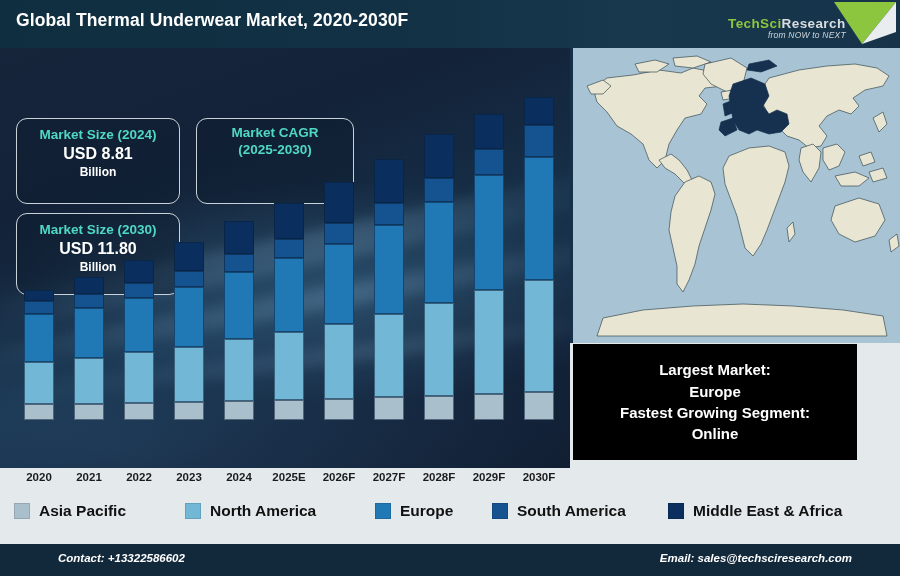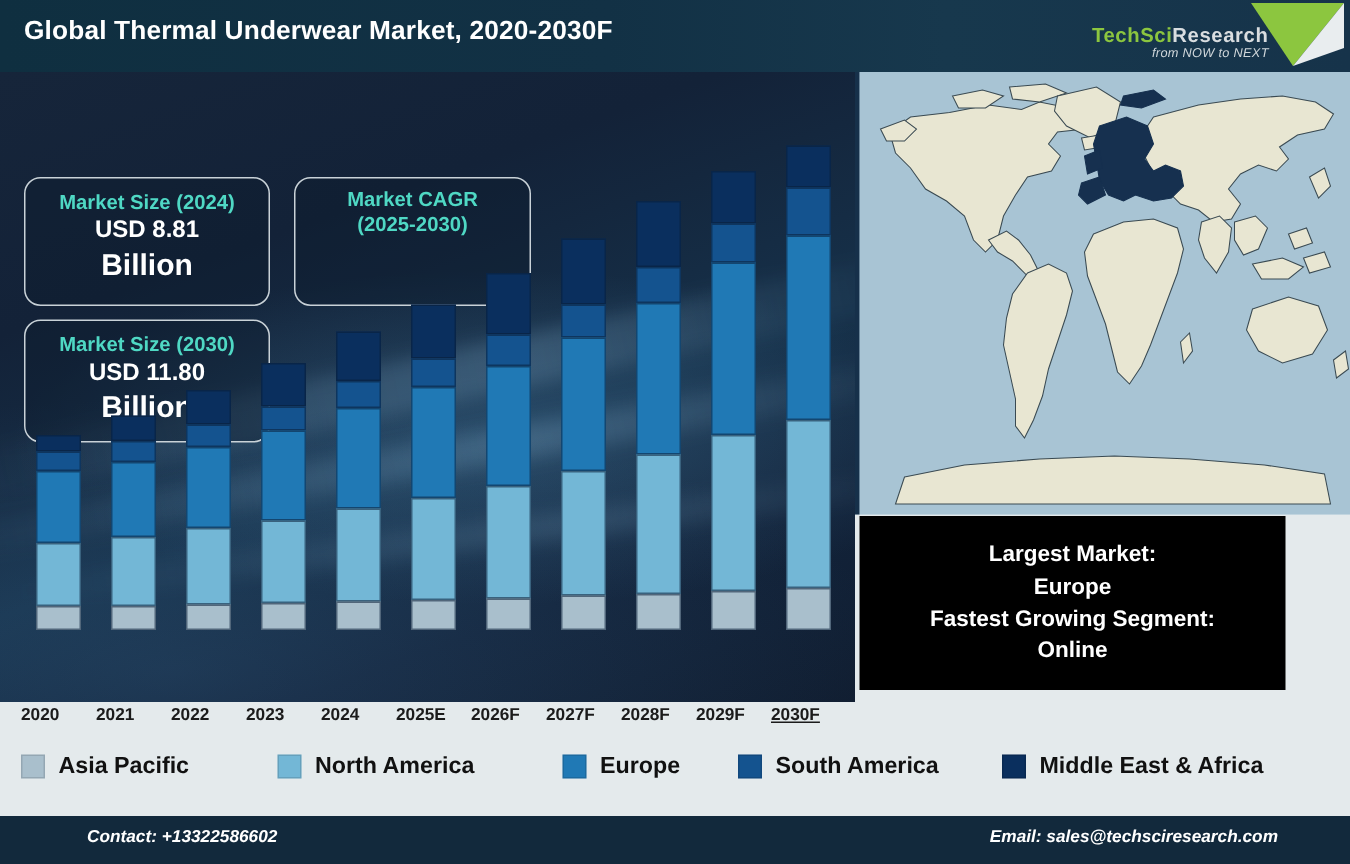--- a/index.html
+++ b/index.html
@@ -69,21 +69,21 @@
     text-align:center;color:#fff;
     box-sizing:border-box;
   }
   .card-label{
     color:#4fd8c4;font-weight:bold;font-size:13.5px;line-height:1.25;
   }
   .card-value{
     color:#ffffff;font-weight:bold;font-size:16px;line-height:1.3;
   }
   .card-unit{
-    color:#ffffff;font-weight:bold;font-size:20px;line-height:1.25;
+    color:#ffffff;font-weight:bold;font-size:12px;line-height:1.25;
   }
   #card-size-2024{left:16px;top:70px;width:164px;height:86px;padding-top:8px;}
   #card-cagr{left:196px;top:70px;width:158px;height:86px;padding-top:6px;}
   #card-size-2030{left:16px;top:165px;width:164px;height:82px;padding-top:8px;}
   #card-cagr .card-value{font-size:19px;margin-top:2px;}
 
   
   .chart{
     position:absolute;left:0;top:0;width:570px;height:420px;
   }
@@ -94,21 +94,21 @@
   .seg{
     width:100%;
     border:0.6px solid rgba(10,30,55,.55);
     box-sizing:border-box;
   }
   .xaxis{
     position:absolute;left:0;top:468px;width:570px;height:22px;
     background:#e4eaec;
   }
   .xtick{
-    position:absolute;top:3px;width:50px;
+    position:absolute;top:3px;width:50px;text-align:center;
     font-size:11.5px;font-weight:bold;color:#1b1b1b;
   }
 
   
   .map{
     position:absolute;left:570px;top:48px;width:330px;height:295px;
     background:#a8c4d4;overflow:hidden;
     border-left:3px solid #16304a;
   }
   .map svg{display:block;width:100%;height:100%;}
@@ -277,21 +277,21 @@
       <div class="xtick" style="left: 14px;">2020</div>
       <div class="xtick" style="left: 64px;">2021</div>
       <div class="xtick" style="left: 114px;">2022</div>
       <div class="xtick" style="left: 164px;">2023</div>
       <div class="xtick" style="left: 214px;">2024</div>
       <div class="xtick" style="left: 264px;">2025E</div>
       <div class="xtick" style="left: 314px;">2026F</div>
       <div class="xtick" style="left: 364px;">2027F</div>
       <div class="xtick" style="left: 414px;">2028F</div>
       <div class="xtick" style="left: 464px;">2029F</div>
-      <div class="xtick" style="left: 514px; text-decoration: underline;">2030F</div>
+      <div class="xtick" style="left: 514px;">2030F</div>
     </div>
 
   <div class="map">
     <svg viewBox="0 0 330 295" preserveAspectRatio="none">
       <rect x="0" y="0" width="330" height="295" fill="#a8c4d4"></rect>
       <g fill="#e8e6d2" stroke="#3a4a52" stroke-width="0.7">
 
         <path d="M20,40 L34,30 L60,27 L86,22 L108,25 L120,20 L140,24 L152,20 L158,30 L150,38 L132,40 L126,48 L134,56 L128,66 L112,70 L104,82 L96,96 L92,112 L84,120 L76,112 L70,96 L58,86 L44,78 L34,64 L24,54 Z"></path>
 
         <path d="M14,38 L30,32 L38,38 L30,46 L18,46 Z"></path>

